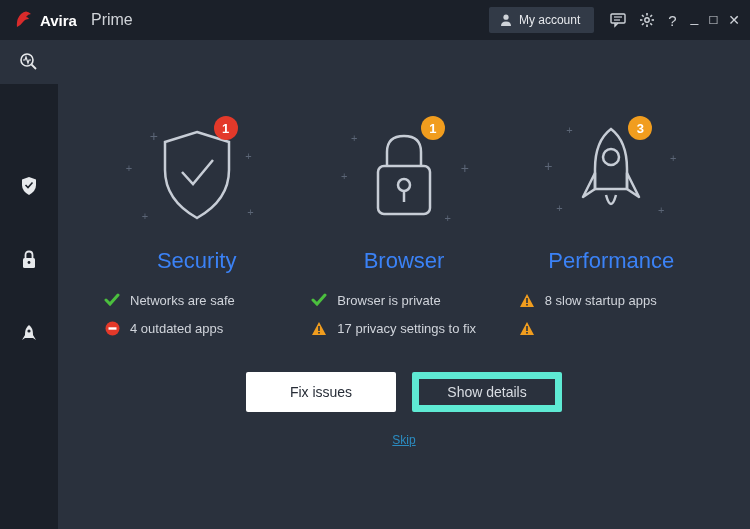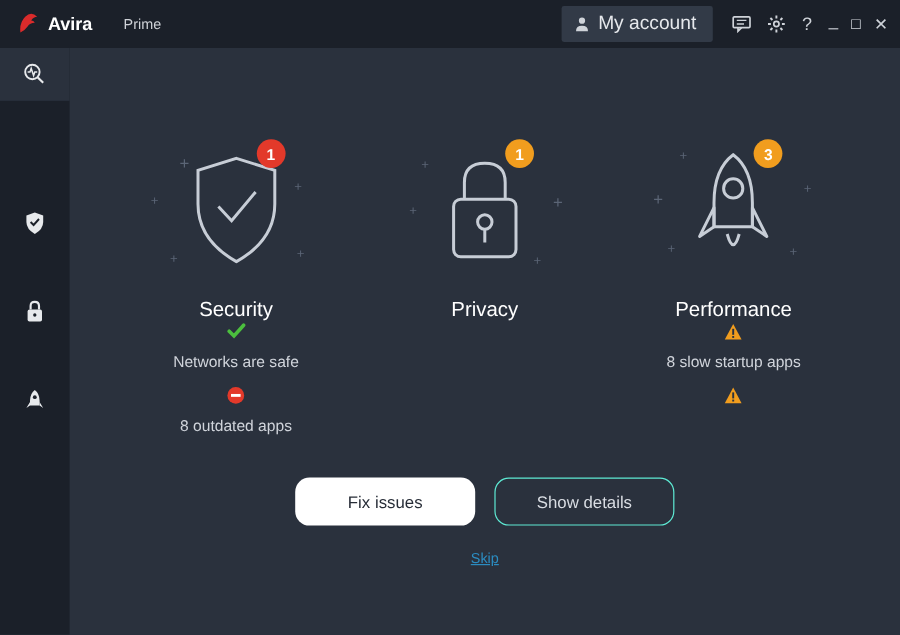--- a/index.html
+++ b/index.html
@@ -23,34 +23,34 @@
     display: flex;
     align-items: center;
     gap: 6px;
   }
   .logo-text {
     font-size: 15px;
     font-weight: 600;
     color: #fff;
   }
   .logo-suffix {
-    font-size: 12px;
+    font-size: 16px;
     font-weight: 300;
     color: #d0d3d8;
-    margin-left: 20px;
+    margin-left: 8px;
   }
   .title-spacer { flex: 1; }
   .account-btn {
     display: flex;
     align-items: center;
     gap: 6px;
     background: #323a47;
     border: none;
     color: #e6e8ec;
-    font-size: 16px;
+    font-size: 12px;
     padding: 6px 14px 6px 10px;
     border-radius: 2px;
     cursor: pointer;
   }
   .title-icons {
     display: flex;
     align-items: center;
     gap: 13px;
     margin-left: 16px;
     color: #cfd3d9;
@@ -136,68 +136,68 @@
   .badge.red { background: #e3392a; }
   .badge.orange { background: #f19d1e; }
   .sparkle {
     position: absolute;
     color: #5b6576;
     font-size: 14px;
     font-weight: 300;
     user-select: none;
   }
   .panel-title {
-    font-size: 17px;
-    color: #ffffff;
+    font-size: 22px;
+    color: #3b82f6;
     margin-top: 8px;
+    margin-bottom: 18px;
     font-weight: 400;
   }
   .status-list {
     display: flex;
     flex-direction: column;
     gap: 12px;
     width: 100%;
     padding: 0 6px;
   }
   .status-row {
     display: flex;
     align-items: center;
     gap: 10px;
     font-size: 13px;
     color: #d0d4db;
-    flex-direction: column;
   }
   .si { width: 16px; height: 16px; flex-shrink: 0; display:flex; align-items:center; justify-content:center; }
 
   .buttons {
     display: flex;
     justify-content: center;
     gap: 16px;
     margin-top: 36px;
   }
   .btn {
     min-width: 150px;
     height: 40px;
-    border-radius: 12px;
+    border-radius: 2px;
     font-size: 14px;
     cursor: pointer;
     display: flex;
     align-items: center;
     justify-content: center;
   }
   .btn-primary {
     background: #fff;
     color: #272d37;
     border: none;
     font-weight: 500;
   }
   .btn-secondary {
     background: transparent;
     color: #d9dde3;
-    border: 1px solid #5eead4;
+    border: 7px solid #5eead4;
   }
   .skip {
     text-align: center;
     margin-top: 18px;
   }
   .skip a {
     color: #2b8cc1;
     font-size: 12px;
     text-decoration: underline;
     cursor: pointer;
@@ -313,21 +313,21 @@
               </span>
             <span>Networks are safe</span>
           </div>
           <div class="status-row">
             <span class="si">
                 <svg width="15" height="15" viewBox="0 0 15 15">
                   <circle cx="7.5" cy="7.5" r="7" fill="#e3392a"></circle>
                   <rect x="3.5" y="6.3" width="8" height="2.4" fill="#fff"></rect>
                 </svg>
               </span>
-            <span>8 outdated apps</span>
+            <span>4 outdated apps</span>
           </div>
         </div>
       </div>
 
       <div class="panel">
         <div class="icon-wrap">
           <span class="sparkle" style="top:22px; left:22px; font-size:11px;">+</span>
           <span class="sparkle" style="top:60px; left:12px; font-size:11px;">+</span>
           <span class="sparkle" style="top:12px; right:34px; font-size:11px;">+</span>
           <span class="sparkle" style="top:50px; right:10px;">+</span>
@@ -335,21 +335,41 @@
           <svg width="70" height="90" viewBox="0 0 70 90">
             <rect x="9" y="36" width="52" height="48" rx="6" fill="none" stroke="#c7cdd6" stroke-width="2.5"></rect>
             <path d="M 18 36 L 18 22 Q 18 6 35 6 Q 52 6 52 22 L 52 36" fill="none" stroke="#c7cdd6" stroke-width="2.5"></path>
             <circle cx="35" cy="55" r="6" fill="none" stroke="#c7cdd6" stroke-width="2.5"></circle>
             <line x1="35" y1="61" x2="35" y2="72" stroke="#c7cdd6" stroke-width="2.5"></line>
           </svg>
           <div class="badge orange">
               <span>1</span>
             </div>
         </div>
-        <div class="panel-title">Privacy</div>
+        <div class="panel-title">Browser</div>
+        <div class="status-list">
+          <div class="status-row">
+            <span class="si">
+                <svg width="16" height="16" viewBox="0 0 16 16">
+                  <path d="M 2 8 L 6 12 L 14 3" fill="none" stroke="#4bbf3e" stroke-width="3" stroke-linecap="round"></path>
+                </svg>
+              </span>
+            <span>Browser is private</span>
+          </div>
+          <div class="status-row">
+            <span class="si">
+                <svg width="16" height="15" viewBox="0 0 16 15">
+                  <path d="M 8 1 L 15 14 L 1 14 Z" fill="#f19d1e"></path>
+                  <rect x="7.2" y="5" width="1.6" height="5" fill="#2a313d"></rect>
+                  <rect x="7.2" y="11" width="1.6" height="1.6" fill="#2a313d"></rect>
+                </svg>
+              </span>
+            <span>17 privacy settings to fix</span>
+          </div>
+        </div>
       </div>
 
       <div class="panel">
         <div class="icon-wrap">
           <span class="sparkle" style="top:14px; left:30px; font-size:11px;">+</span>
           <span class="sparkle" style="top:48px; left:8px;">+</span>
           <span class="sparkle" style="bottom:26px; left:20px; font-size:11px;">+</span>
           <span class="sparkle" style="top:42px; right:10px; font-size:11px;">+</span>
           <span class="sparkle" style="bottom:24px; right:22px; font-size:11px;">+</span>
           <svg width="80" height="100" viewBox="0 0 80 100">

